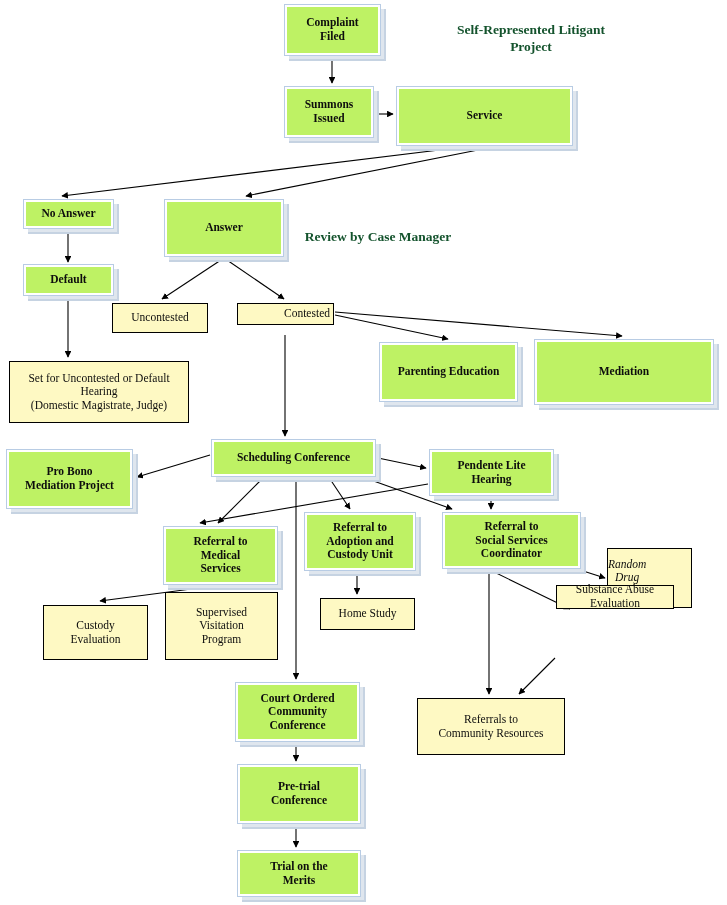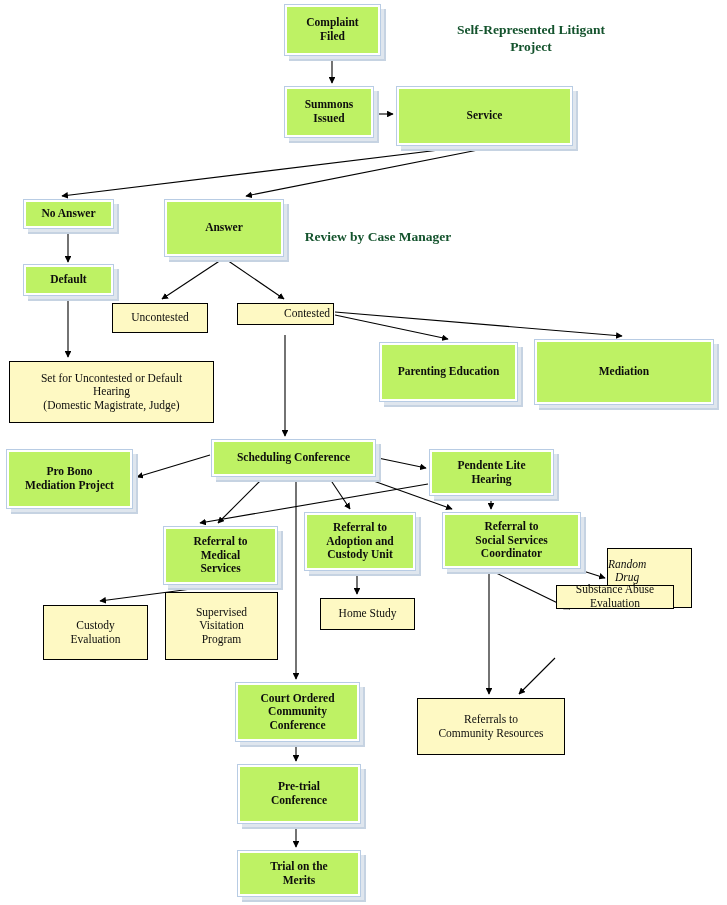--- a/index.html
+++ b/index.html
@@ -112,21 +112,21 @@
       <div class="node blue" style="left: 285px; top: 87px; width: 88px; height: 50px;">Summons
 Issued</div>
       <div class="node blue" style="left: 397px; top: 87px; width: 175px; height: 58px;">Service</div>
       <div class="node blue" style="left: 24px; top: 200px; width: 89px; height: 28px;">No Answer</div>
       <div class="node blue" style="left: 165px; top: 200px; width: 118px; height: 56px;">Answer</div>
       <div class="node blue" style="left: 24px; top: 265px; width: 89px; height: 30px;">Default</div>
       <div class="node plain" style="left: 112px; top: 303px; width: 96px; height: 30px;">Uncontested</div>
       <div class="node plain" style="left: 237px; top: 303px; width: 97px; height: 22px; padding-left: 43px;">Contested</div>
       <div class="node blue" style="left: 380px; top: 343px; width: 137px; height: 58px;">Parenting Education</div>
       <div class="node blue" style="left: 535px; top: 340px; width: 178px; height: 64px;">Mediation</div>
-      <div class="node plain" style="left: 9px; top: 361px; width: 205px; height: 62px;">Set for Uncontested or Default
+      <div class="node plain" style="left: 9px; top: 361px; width: 180px; height: 62px;">Set for Uncontested or Default
 Hearing
 (Domestic Magistrate, Judge)</div>
       <div class="node blue" style="left: 212px; top: 440px; width: 163px; height: 36px;">Scheduling Conference</div>
       <div class="node blue" style="left: 7px; top: 450px; width: 125px; height: 58px;">Pro Bono
 Mediation Project</div>
       <div class="node blue" style="left: 430px; top: 450px; width: 123px; height: 45px;">Pendente Lite
 Hearing</div>
       <div class="node blue" style="left: 164px; top: 527px; width: 113px; height: 57px;">Referral to
 Medical
 Services</div>

